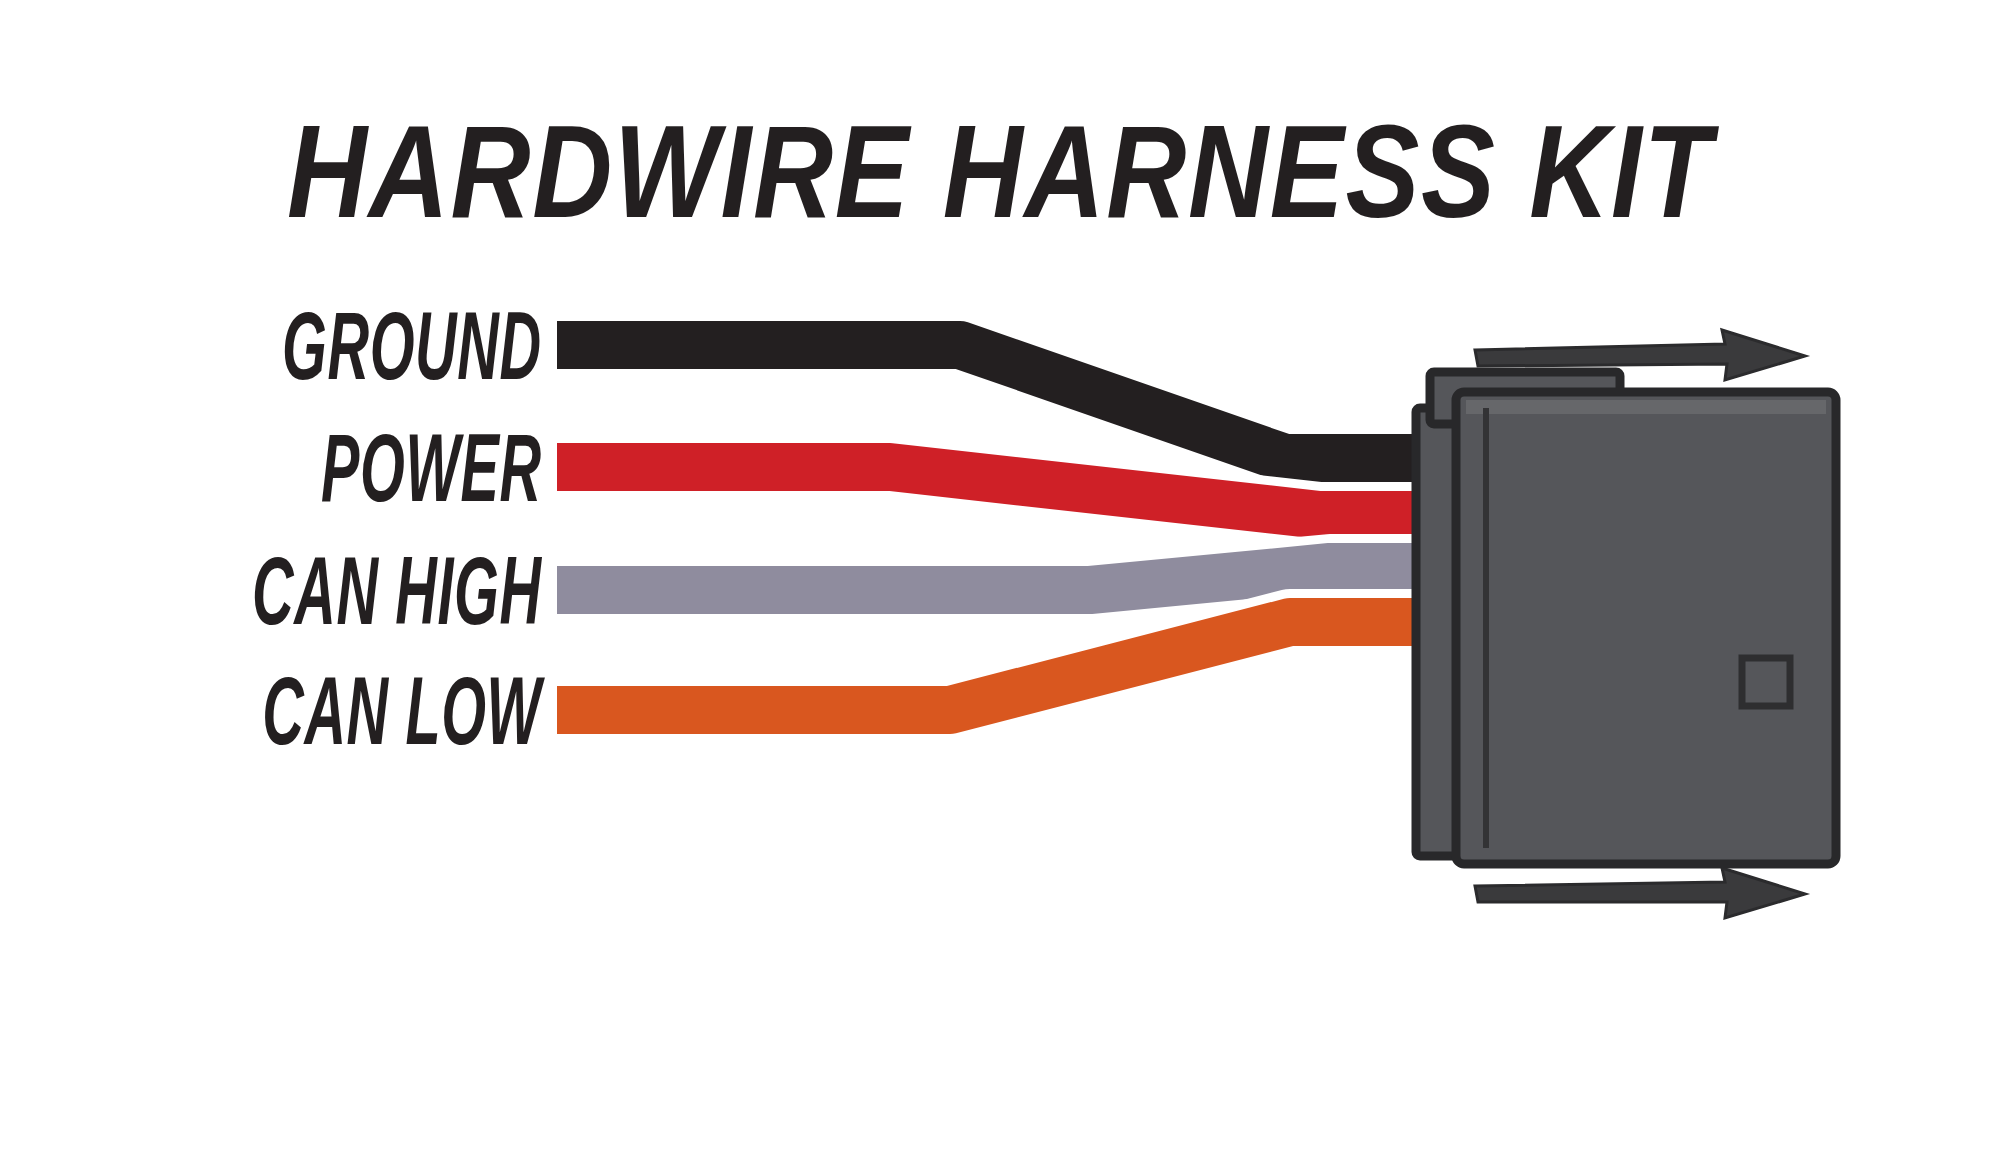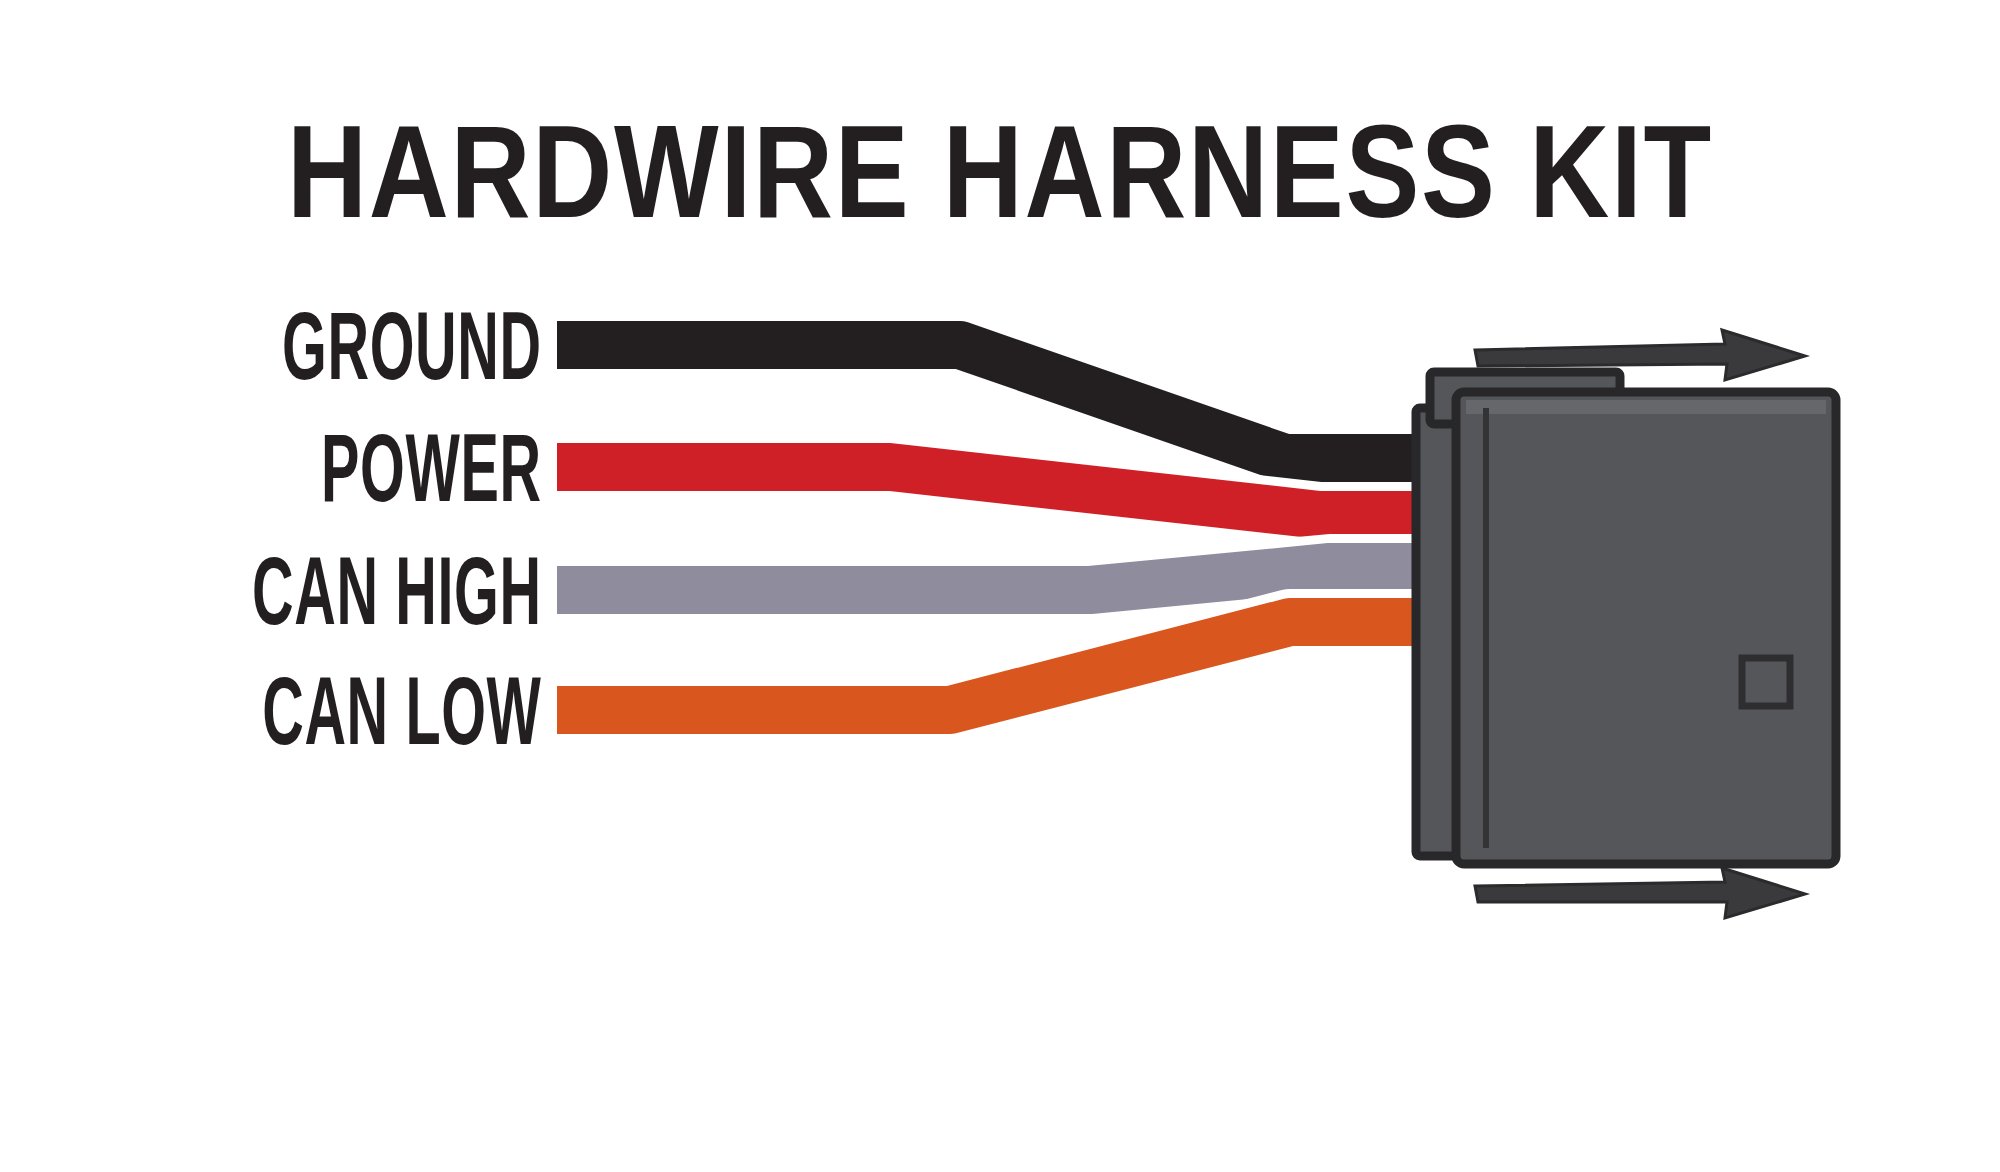--- a/index.html
+++ b/index.html
@@ -3,20 +3,21 @@
 <meta charset="utf-8">
 <style>
   html, body { margin: 0; padding: 0; background: #ffffff; }
   .stage {
     position: relative;
     width: 2000px;
     height: 1172px;
     background: #ffffff;
     overflow: hidden;
     font-family: "Liberation Sans", sans-serif;
+    font-style: italic;
   }
   .diagram-title {
     position: absolute;
     top: 96px;
     left: 0;
     width: 2000px;
     text-align: center;
     font-size: 132px;
     font-weight: bold;
     color: #231f20;

